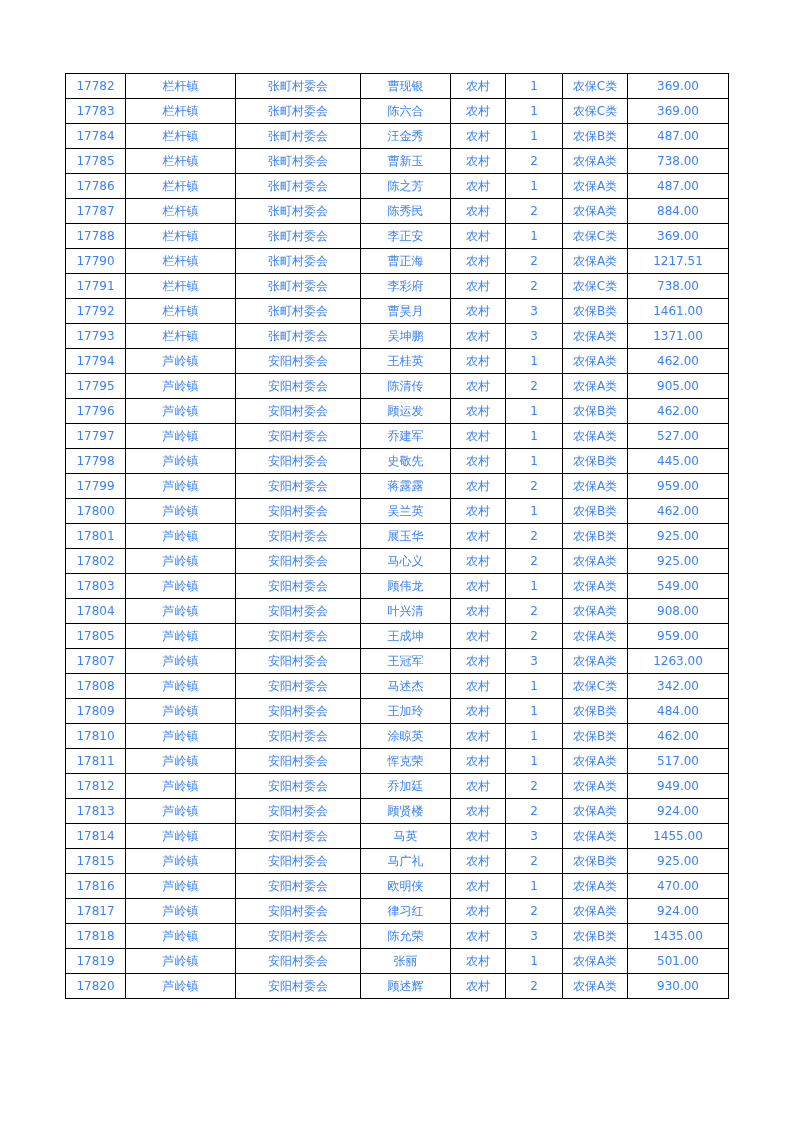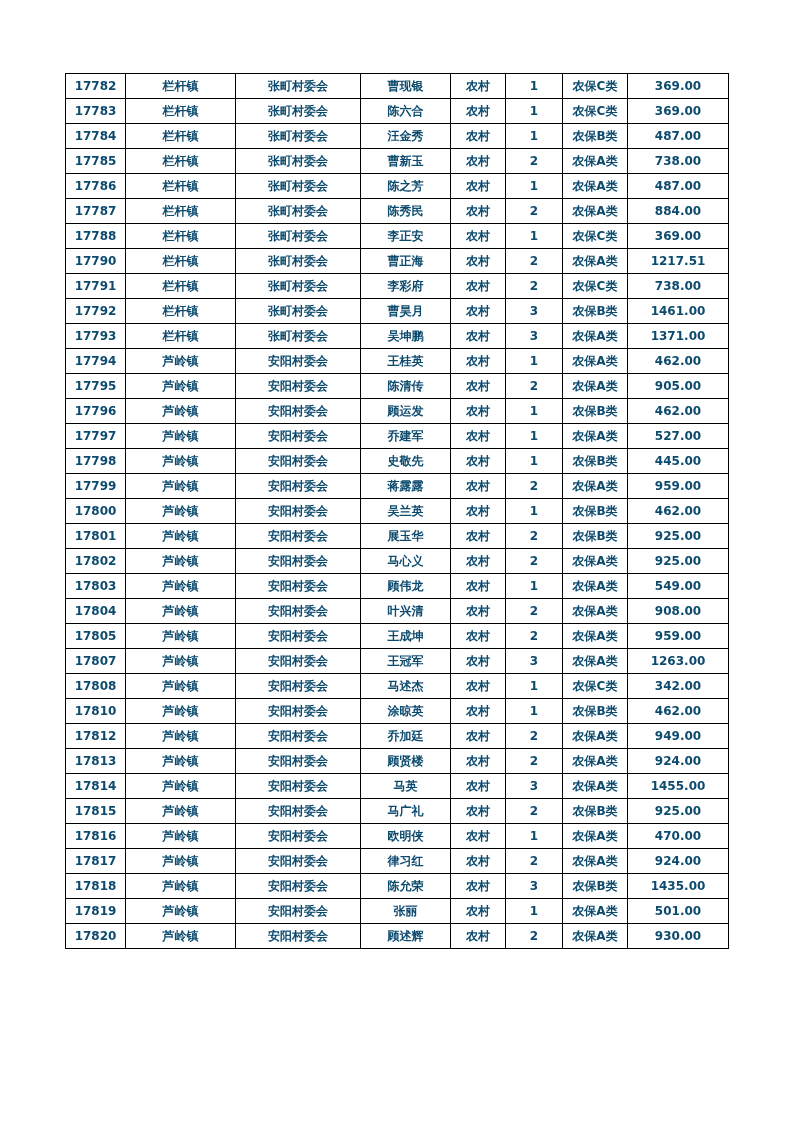--- a/index.html
+++ b/index.html
@@ -16,22 +16,21 @@
     overflow: hidden;
   }
   table.grid {
     position: absolute;
     left: 65px;
     top: 73px;
     border-collapse: collapse;
     table-layout: fixed;
     width: 623px;
     font-size: 12px;
-    color: #0c4a6e;
-    font-weight: bold;
+    color: #3b82f6;
   }
   table.grid td {
     border: 1px solid #000000;
     height: 24px;
     padding: 0 2px;
     text-align: center;
     vertical-align: middle;
     overflow: hidden;
     white-space: nowrap;
   }
@@ -294,28 +293,48 @@
           <td class="c0">17808</td>
           <td class="c1">芦岭镇</td>
           <td class="c2">安阳村委会</td>
           <td class="c3">马述杰</td>
           <td class="c4">农村</td>
           <td class="c5">1</td>
           <td class="c6">农保C类</td>
           <td class="c7">342.00</td>
         </tr>
         <tr>
+          <td class="c0">17809</td>
+          <td class="c1">芦岭镇</td>
+          <td class="c2">安阳村委会</td>
+          <td class="c3">王加玲</td>
+          <td class="c4">农村</td>
+          <td class="c5">1</td>
+          <td class="c6">农保B类</td>
+          <td class="c7">484.00</td>
+        </tr>
+        <tr>
           <td class="c0">17810</td>
           <td class="c1">芦岭镇</td>
           <td class="c2">安阳村委会</td>
           <td class="c3">涂晾英</td>
           <td class="c4">农村</td>
           <td class="c5">1</td>
           <td class="c6">农保B类</td>
           <td class="c7">462.00</td>
+        </tr>
+        <tr>
+          <td class="c0">17811</td>
+          <td class="c1">芦岭镇</td>
+          <td class="c2">安阳村委会</td>
+          <td class="c3">恽克荣</td>
+          <td class="c4">农村</td>
+          <td class="c5">1</td>
+          <td class="c6">农保A类</td>
+          <td class="c7">517.00</td>
         </tr>
         <tr>
           <td class="c0">17812</td>
           <td class="c1">芦岭镇</td>
           <td class="c2">安阳村委会</td>
           <td class="c3">乔加廷</td>
           <td class="c4">农村</td>
           <td class="c5">2</td>
           <td class="c6">农保A类</td>
           <td class="c7">949.00</td>

